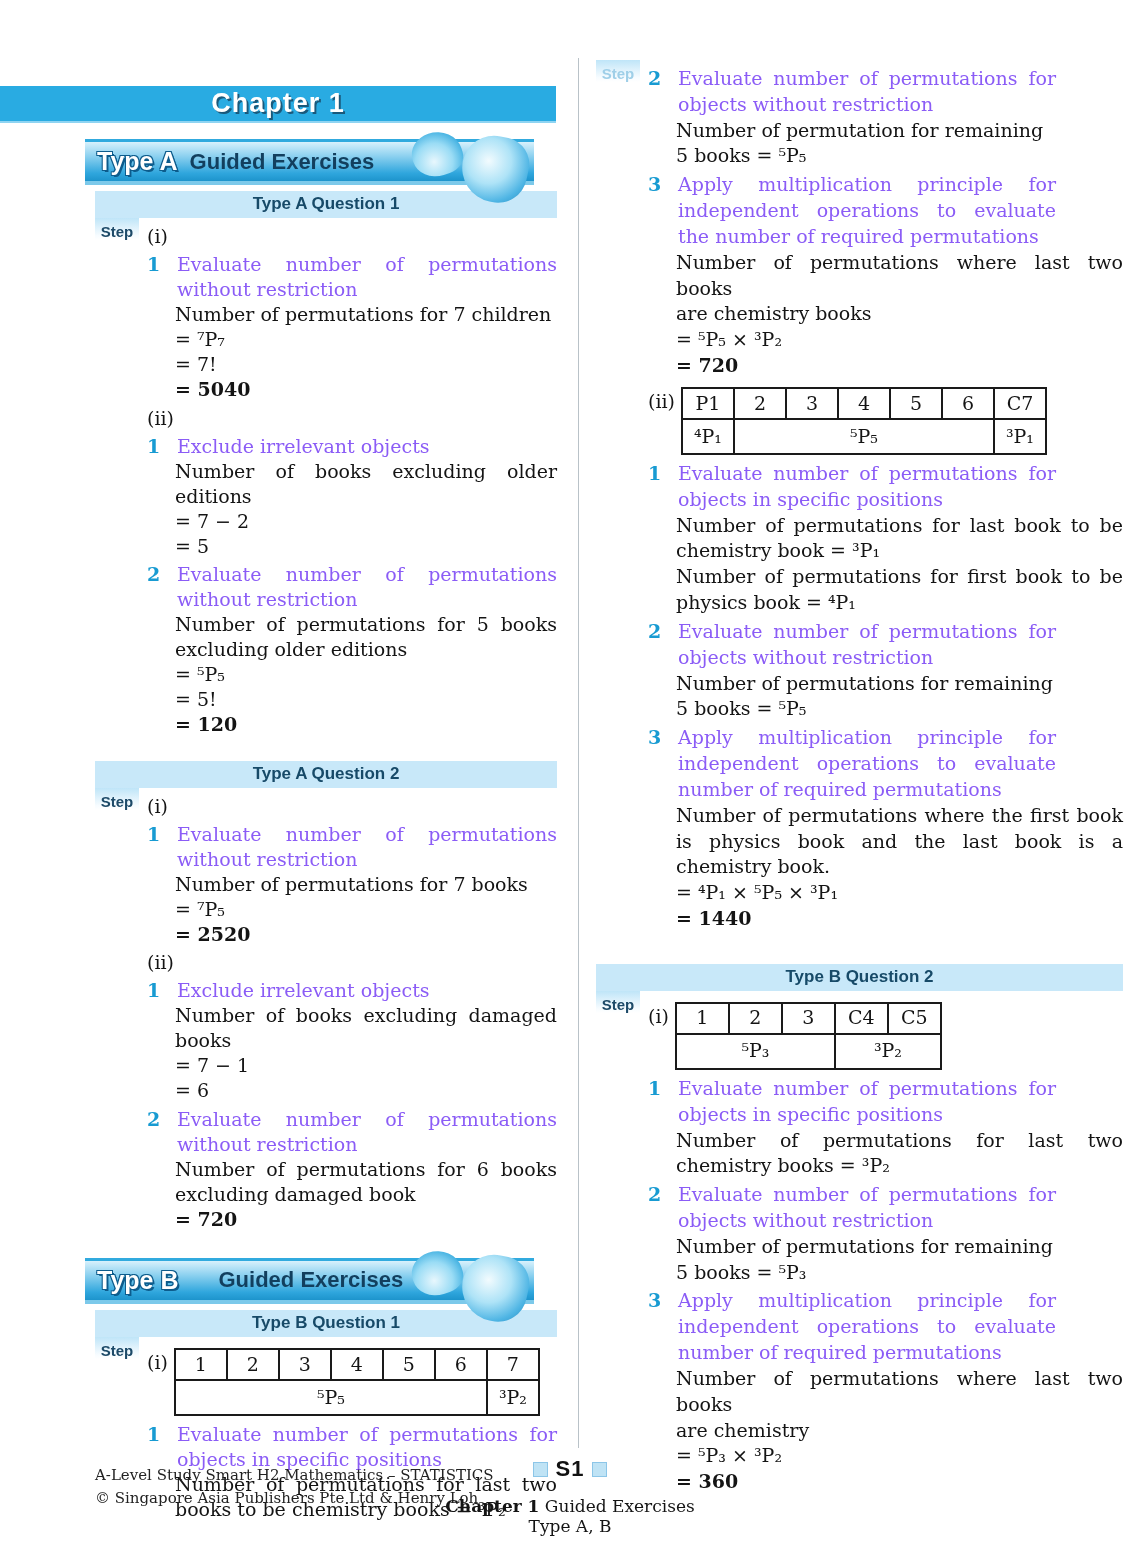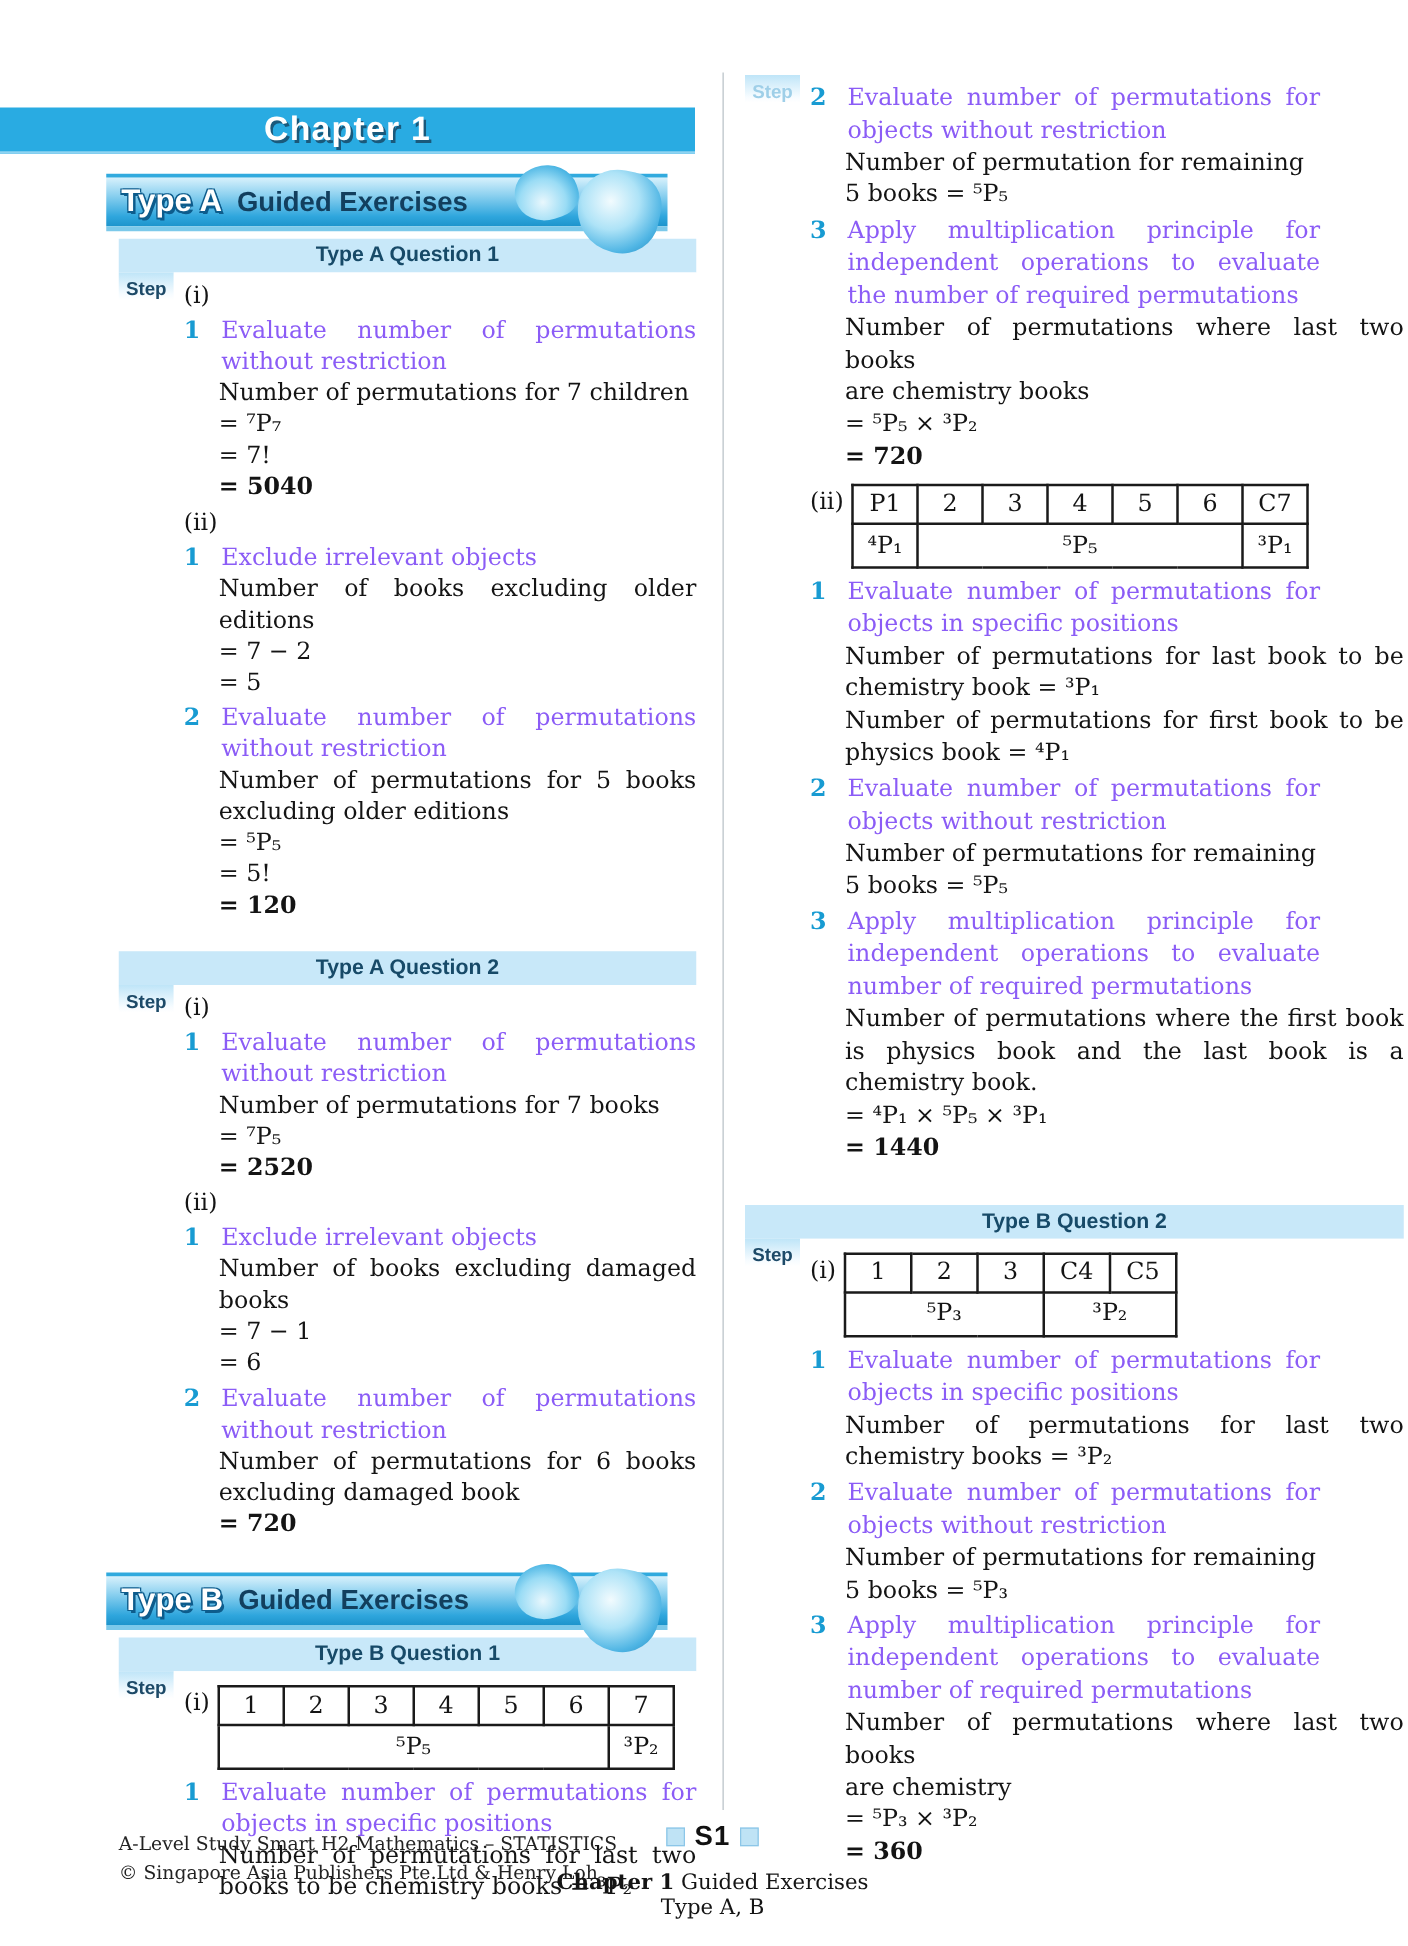--- a/index.html
+++ b/index.html
@@ -158,21 +158,21 @@
           <div class="step-row">
             <span class="step-num">2</span>
             <span class="step-head">Evaluate number of permutations without restriction</span>
           </div>
           <div class="body-line">Number of permutations for 6 books excluding damaged book</div>
           <div class="math-line res">= 720</div>
         </div>
       </div>
     </div>
 
-    <div class="type-banner" style="">
+    <div class="type-banner" style="gap:28px;">
       <span class="badge">Type B</span>
       <span class="banner-title">Guided Exercises</span>
       <span class="splash">
           <i class="b1"></i>
           <i class="b2"></i>
         </span>
     </div>
 
     <div class="qblock">
       <div class="q-header">Type B Question 1</div>

